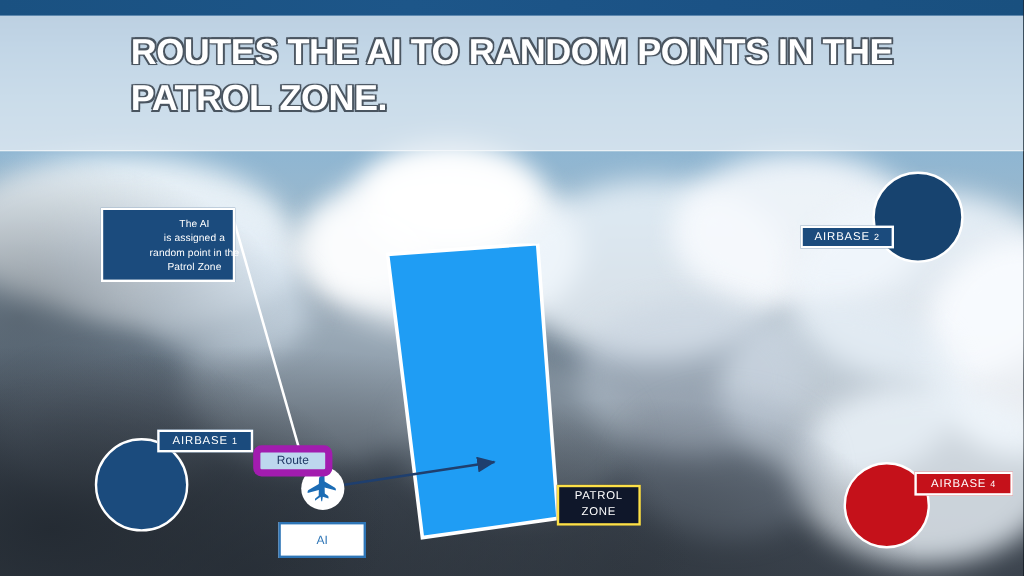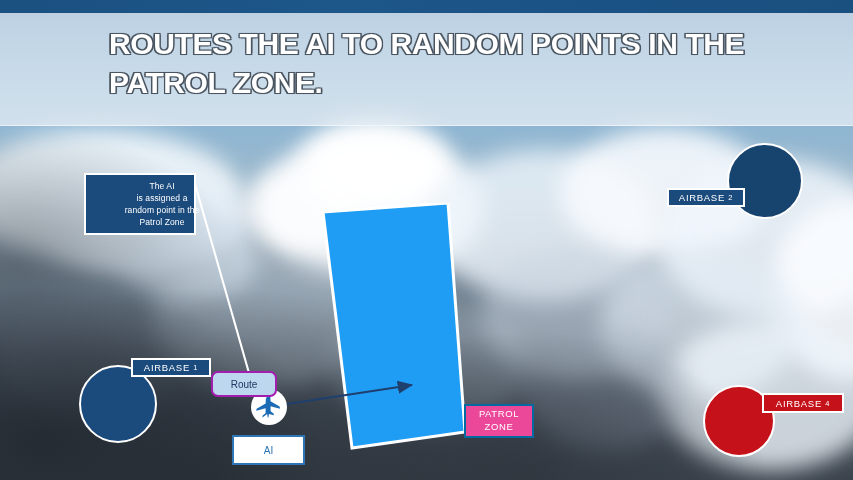--- a/index.html
+++ b/index.html
@@ -130,32 +130,32 @@
     background: #1b4b7d;
     border: 2px solid #ffffff;
     color: #ffffff;
   }
   .lbl-red {
     background: #c5111a;
     border: 2px solid #ffffff;
     color: #ffffff;
   }
   .lbl-cyan {
-    background: #ec4899;
-    border: 2px solid #0369a1;
+    background: #0f172a;
+    border: 2px solid #fde047;
     color: #ffffff;
   }
   .lbl-white {
     background: #ffffff;
     border: 2px solid #2e75b6;
     color: #2e75b6;
   }
   .lbl-lightblue {
     background: #bdd7ee;
-    border: 2px solid #a21caf;
+    border: 6px solid #a21caf;
     color: #1f3864;
     border-radius: 7px;
   }
 
   #callout-box {
     left: 84px; top: 173px;
     width: 112px; height: 62px;
     font-size: 8.5px;
     line-height: 1.42;
     letter-spacing: .1px;

